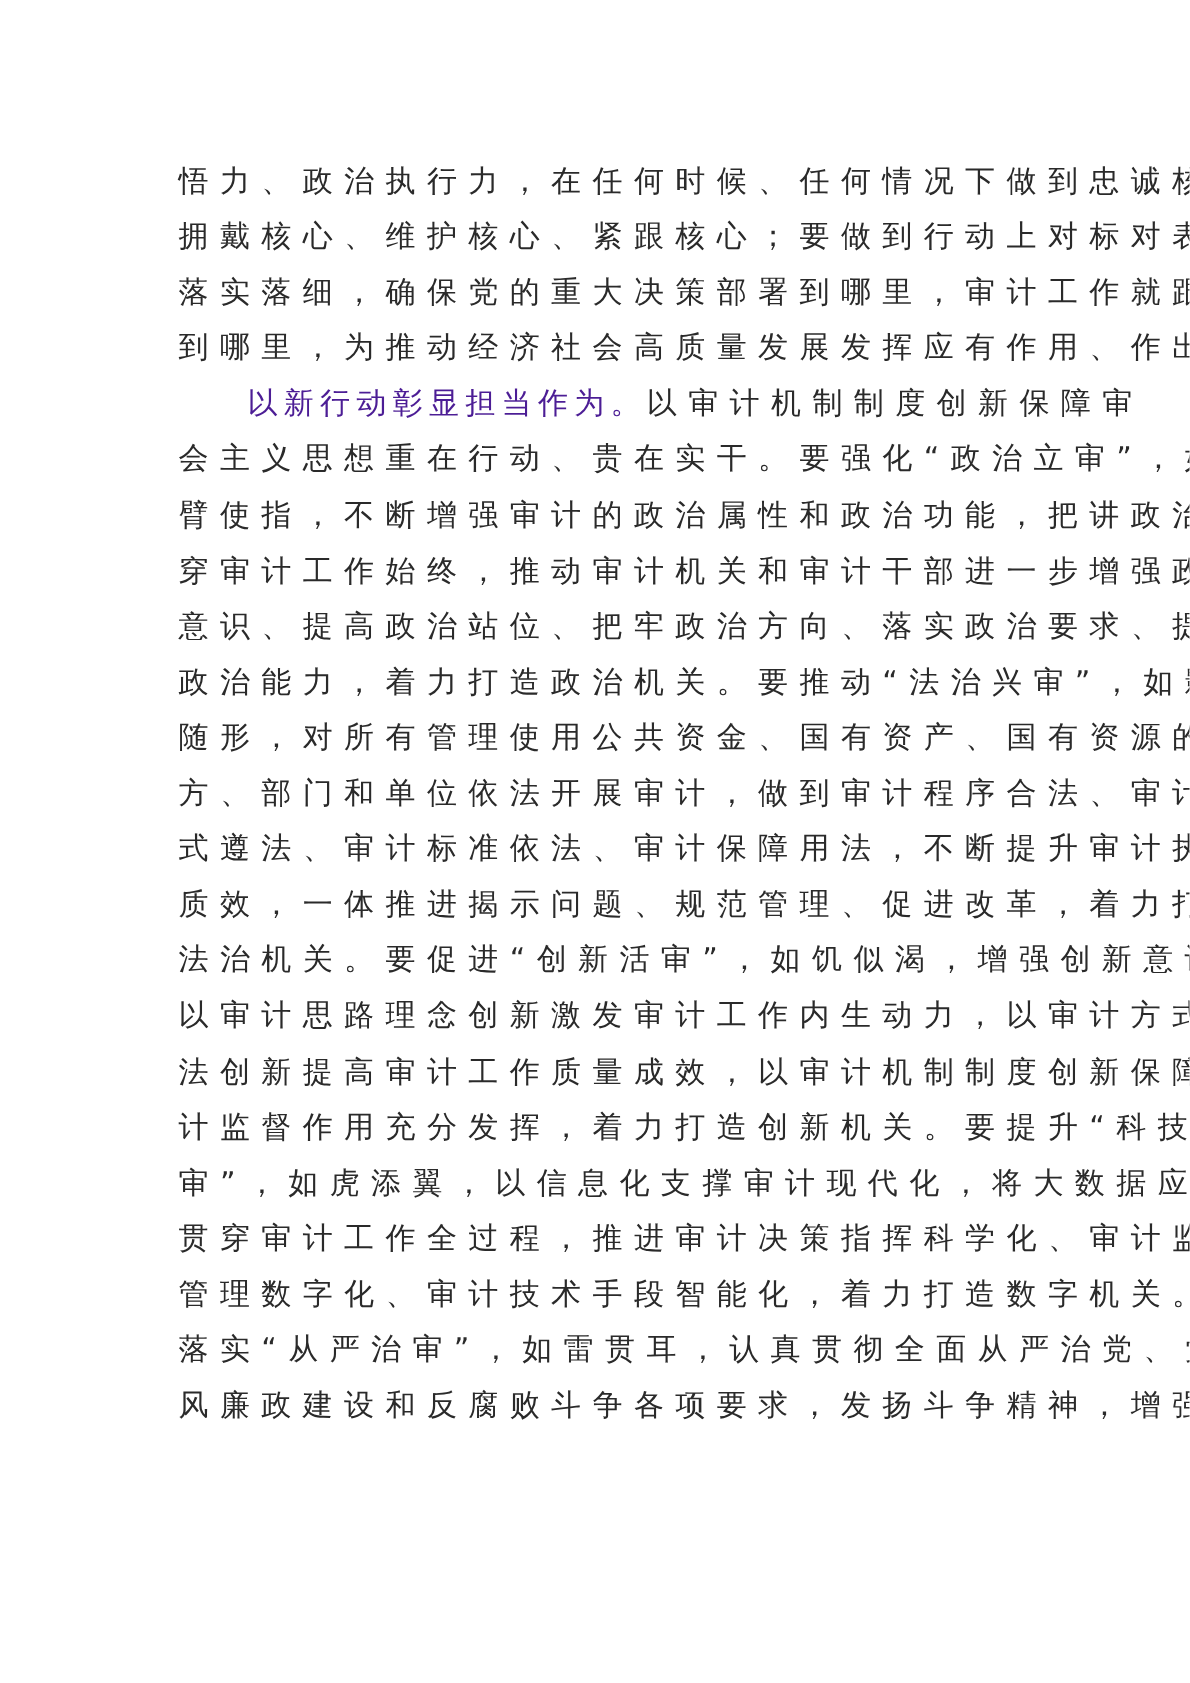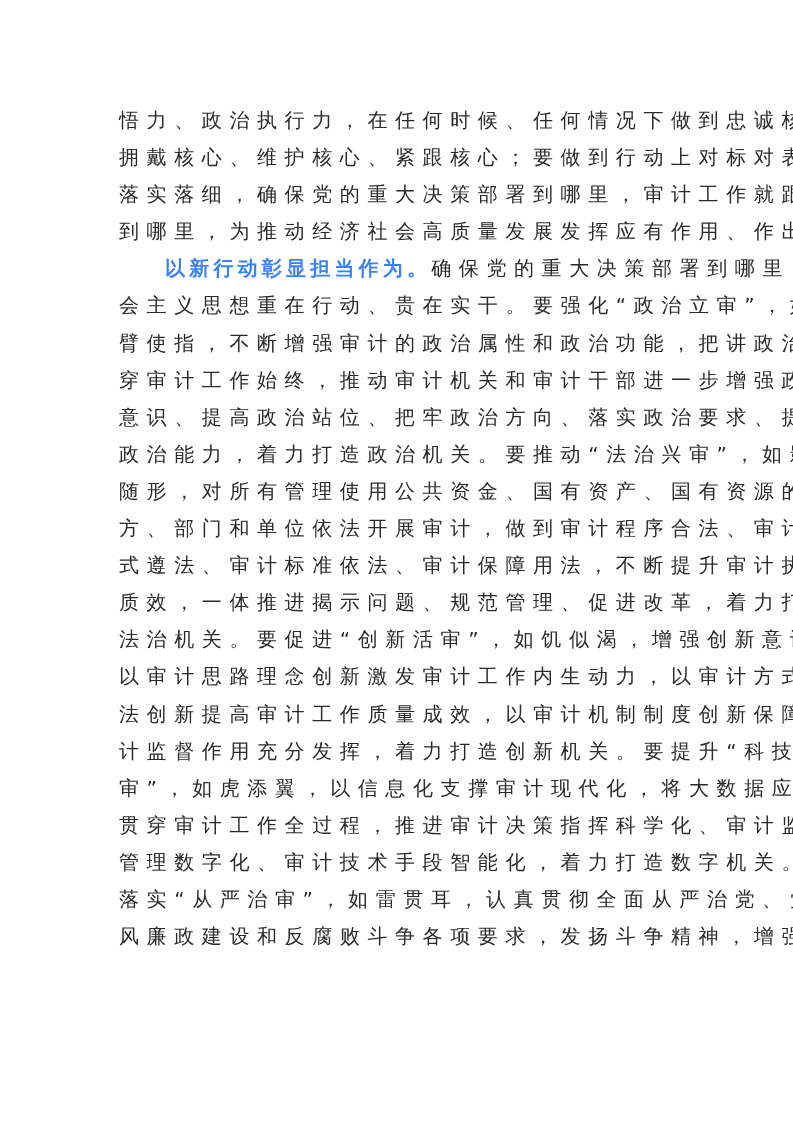--- a/index.html
+++ b/index.html
@@ -31,40 +31,40 @@
   .line {
     height: 37.1px;
     line-height: 37.1px;
     font-size: 20px;
     white-space: nowrap;
     letter-spacing: 7.6px;
     color: #2a2a2a;
   }
   .line.indent { padding-left: 46px; }
   .bold {
-    font-weight: bold;
-    color: #3b82f6;
+    font-weight: normal;
+    color: #4c1d95;
     letter-spacing: 4.2px;
   }
 </style>
 </head>
 <body>
 
 <div class="page">
   <div class="body-text">
 
     <div>
       <div class="line">悟力、政治执行力，在任何时候、任何情况下做到忠诚核心、</div>
       <div class="line">拥戴核心、维护核心、紧跟核心；要做到行动上对标对表、</div>
       <div class="line">落实落细，确保党的重大决策部署到哪里，审计工作就跟进</div>
       <div class="line">到哪里，为推动经济社会高质量发展发挥应有作用、作出应</div>
     </div>
 
     <div>
-      <div class="line indent"><span class="bold">以新行动彰显担当作为。</span><span>确保党的重大决策部署到哪里</span></div>
+      <div class="line indent"><span class="bold">以新行动彰显担当作为。</span><span>以审计机制制度创新保障审</span></div>
       <div class="line">会主义思想重在行动、贵在实干。要强化“政治立审”，如</div>
       <div class="line">臂使指，不断增强审计的政治属性和政治功能，把讲政治贯</div>
       <div class="line">穿审计工作始终，推动审计机关和审计干部进一步增强政治</div>
       <div class="line">意识、提高政治站位、把牢政治方向、落实政治要求、提升</div>
       <div class="line">政治能力，着力打造政治机关。要推动“法治兴审”，如影</div>
       <div class="line">随形，对所有管理使用公共资金、国有资产、国有资源的地</div>
       <div class="line">方、部门和单位依法开展审计，做到审计程序合法、审计方</div>
       <div class="line">式遵法、审计标准依法、审计保障用法，不断提升审计执法</div>
       <div class="line">质效，一体推进揭示问题、规范管理、促进改革，着力打造</div>
       <div class="line">法治机关。要促进“创新活审”，如饥似渴，增强创新意识，</div>

